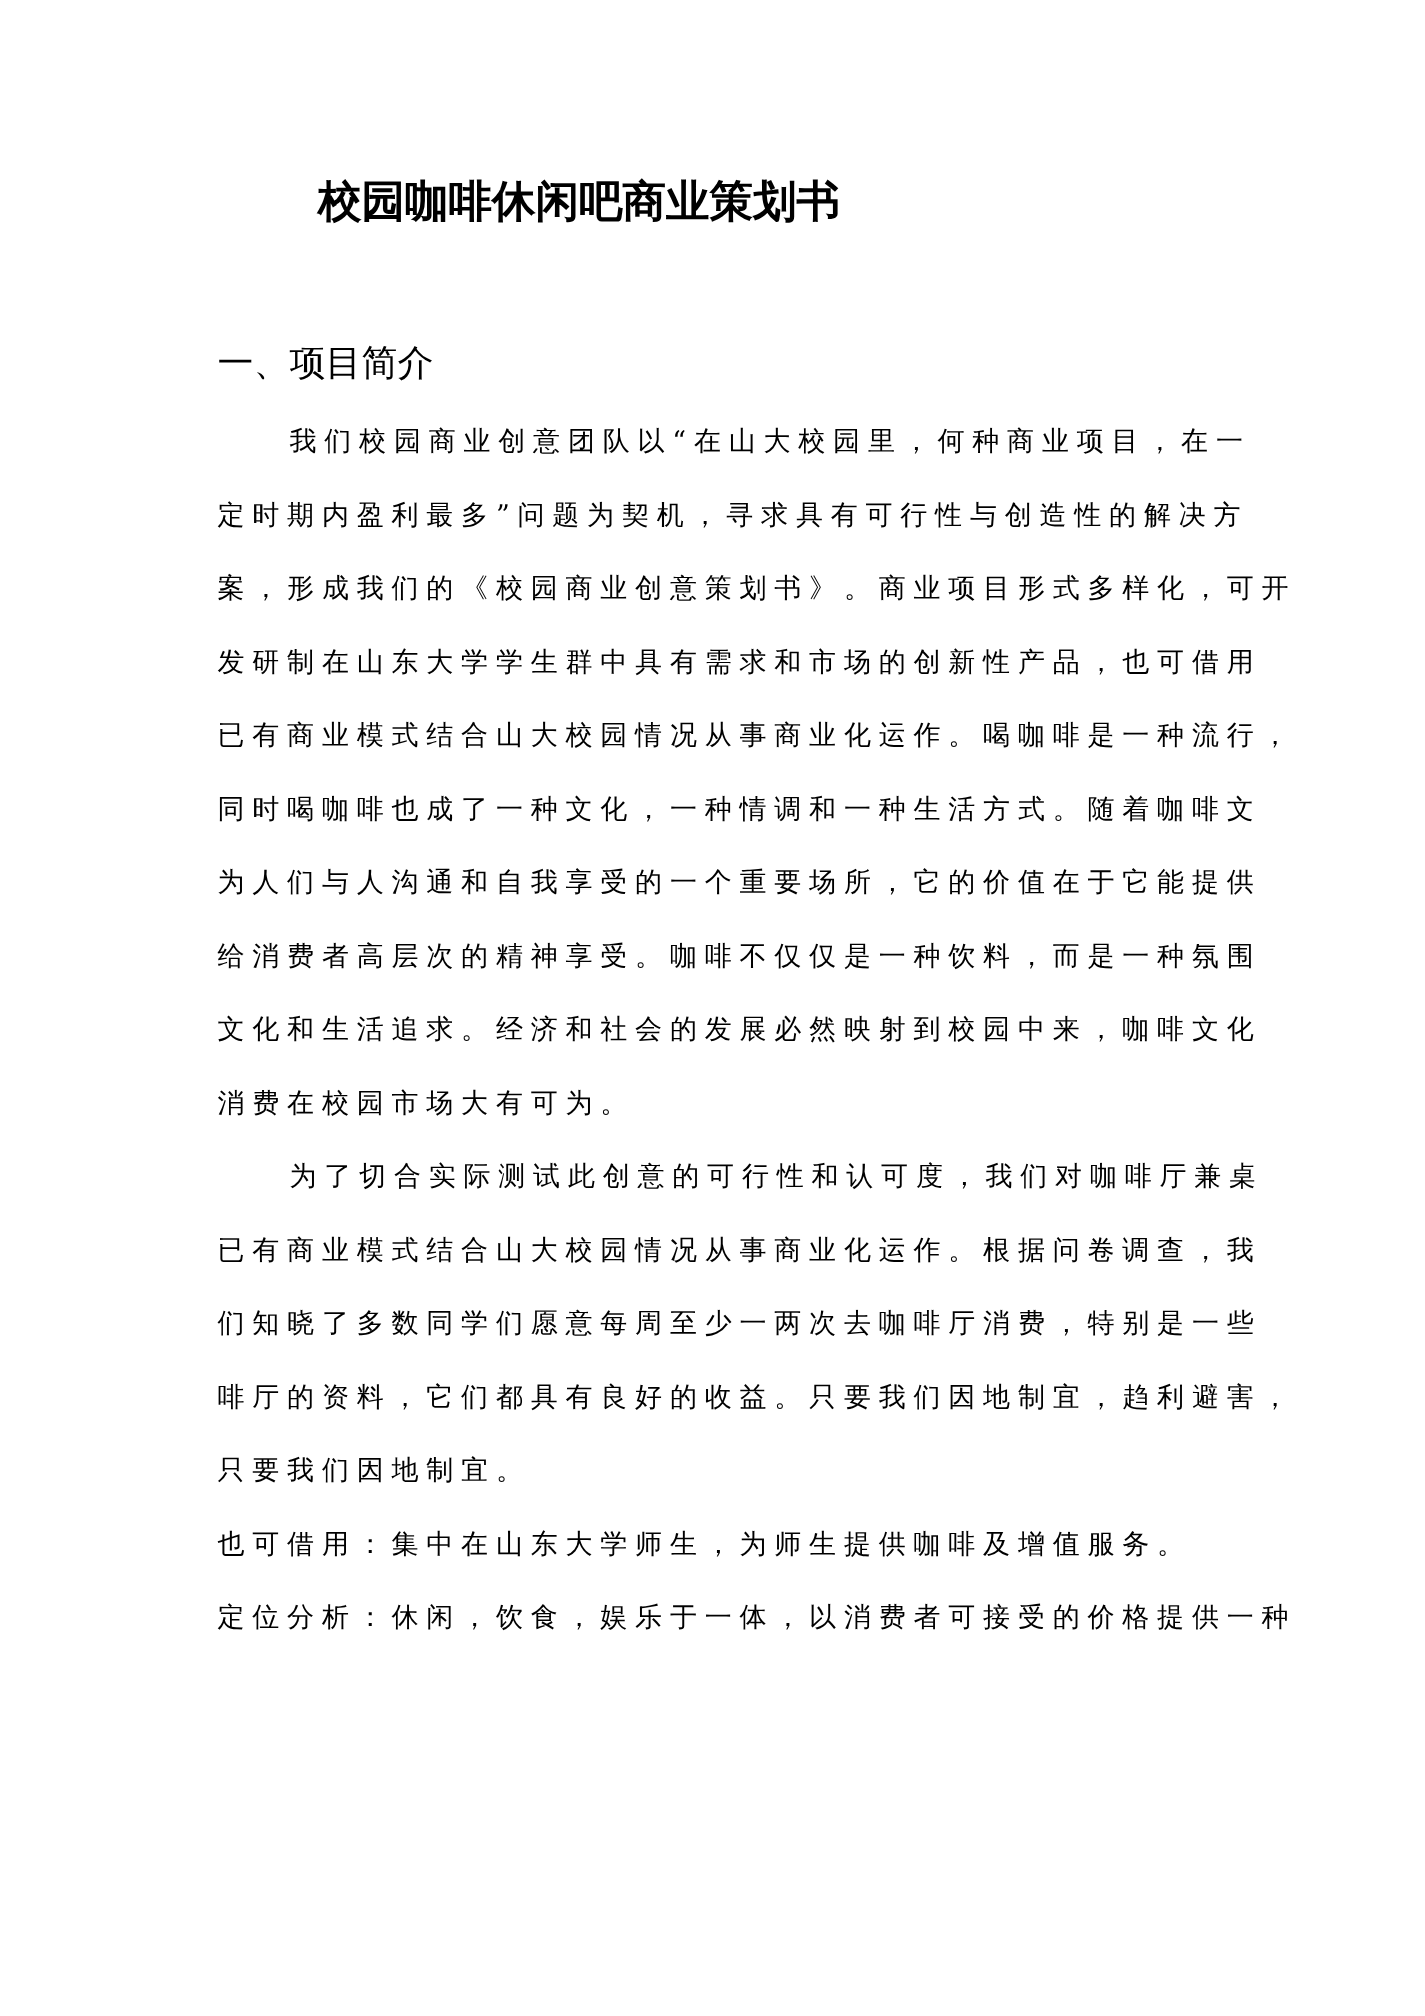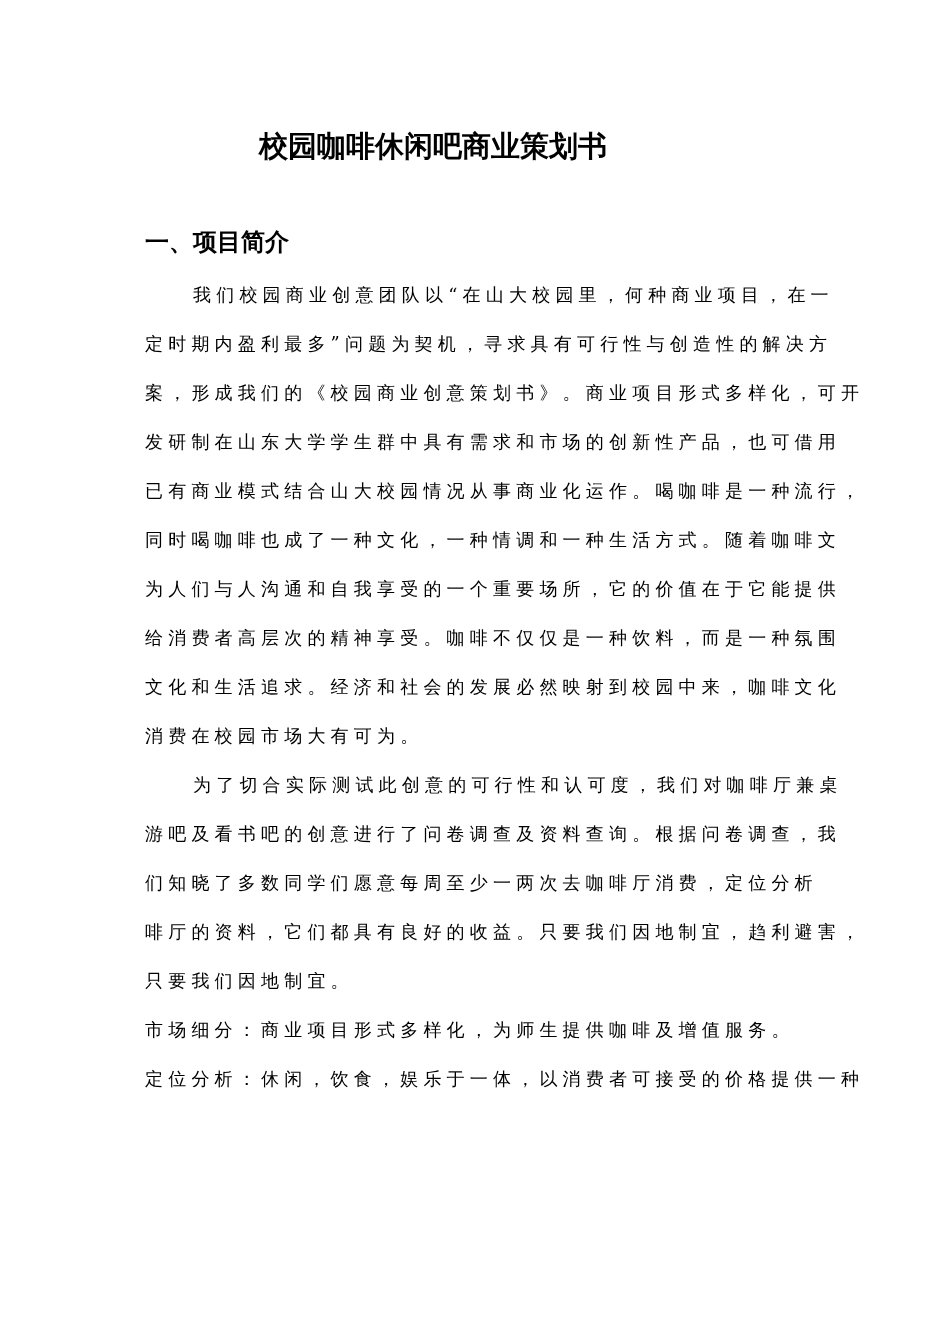--- a/index.html
+++ b/index.html
@@ -18,38 +18,37 @@
     .page {
       position: absolute;
       left: 0;
       top: 0;
       width: 950px;
       height: 1344px;
       background: #ffffff;
     }
     .doc-title {
       position: absolute;
-      top: 124px;
+      top: 112px;
       left: 0;
       width: 772px;
       text-align: center;
       font-family: "DejaVu Sans", "Liberation Sans", sans-serif;
       font-weight: bold;
       font-size: 29px;
       line-height: 44px;
       letter-spacing: 0px;
       margin: 0;
-      padding-left: 47px;
     }
     .section-heading {
       position: absolute;
       top: 222px;
       left: 145px;
       font-family: "DejaVu Sans", "Liberation Sans", sans-serif;
-      font-weight: bold;
+      font-weight: normal;
       font-size: 24px;
       line-height: 40px;
       margin: 0;
     }
     .body {
       position: absolute;
       top: 270px;
       left: 145px;
       width: 672px;
     }
@@ -84,23 +83,23 @@
       <span class="line">已有商业模式结合山大校园情况从事商业化运作。喝咖啡是一种流行，</span>
       <span class="line">同时喝咖啡也成了一种文化，一种情调和一种生活方式。随着咖啡文</span>
       <span class="line">为人们与人沟通和自我享受的一个重要场所，它的价值在于它能提供</span>
       <span class="line">给消费者高层次的精神享受。咖啡不仅仅是一种饮料，而是一种氛围</span>
       <span class="line">文化和生活追求。经济和社会的发展必然映射到校园中来，咖啡文化</span>
       <span class="line">消费在校园市场大有可为。</span>
     </div>
 
     <div>
       <span class="line indent">为了切合实际测试此创意的可行性和认可度，我们对咖啡厅兼桌</span>
-      <span class="line">游吧及看书吧的创意进行了问卷调查及资料查询。根据问卷调查，我</span>
-      <span class="line">们知晓了多数同学们愿意每周至少一两次去咖啡厅消费，定位分析</span>
+      <span class="line">已有商业模式结合山大校园情况从事商业化运作。根据问卷调查，我</span>
+      <span class="line">们知晓了多数同学们愿意每周至少一两次去咖啡厅消费，特别是一些</span>
       <span class="line">啡厅的资料，它们都具有良好的收益。只要我们因地制宜，趋利避害，</span>
       <span class="line">只要我们因地制宜。</span>
     </div>
 
-    <span class="line">市场细分：商业项目形式多样化，为师生提供咖啡及增值服务。</span>
+    <span class="line">也可借用：集中在山东大学师生，为师生提供咖啡及增值服务。</span>
     <span class="line">定位分析：休闲，饮食，娱乐于一体，以消费者可接受的价格提供一种</span>
 
   </div>
 </div>
 
 </body></html>

